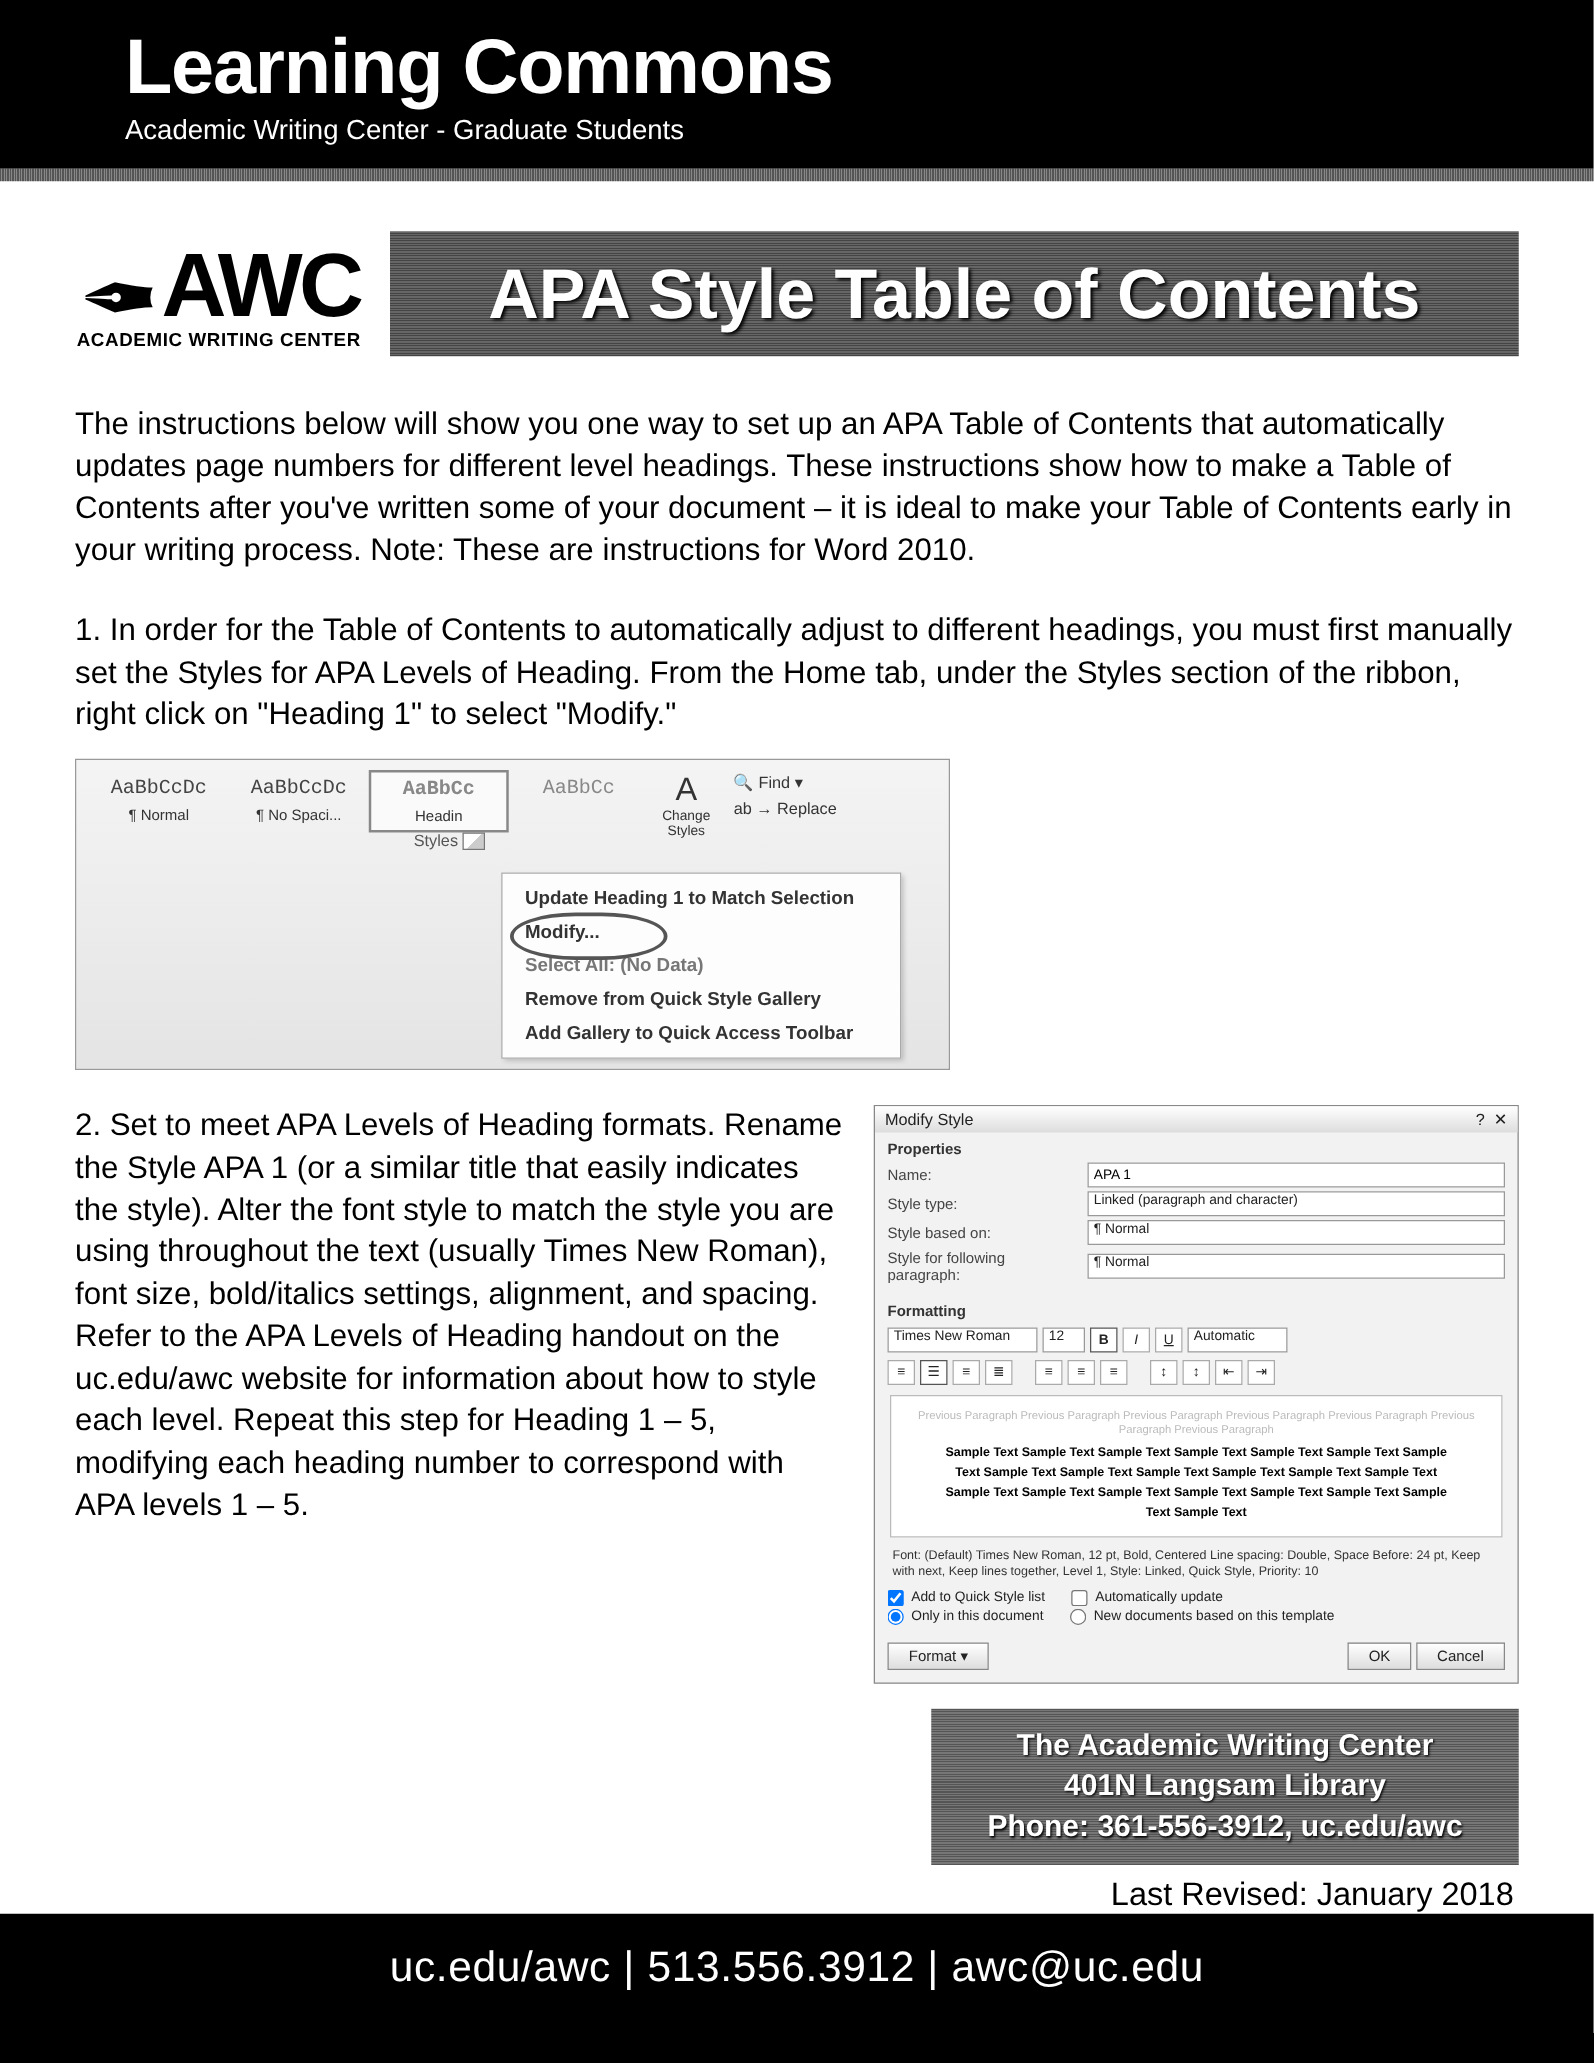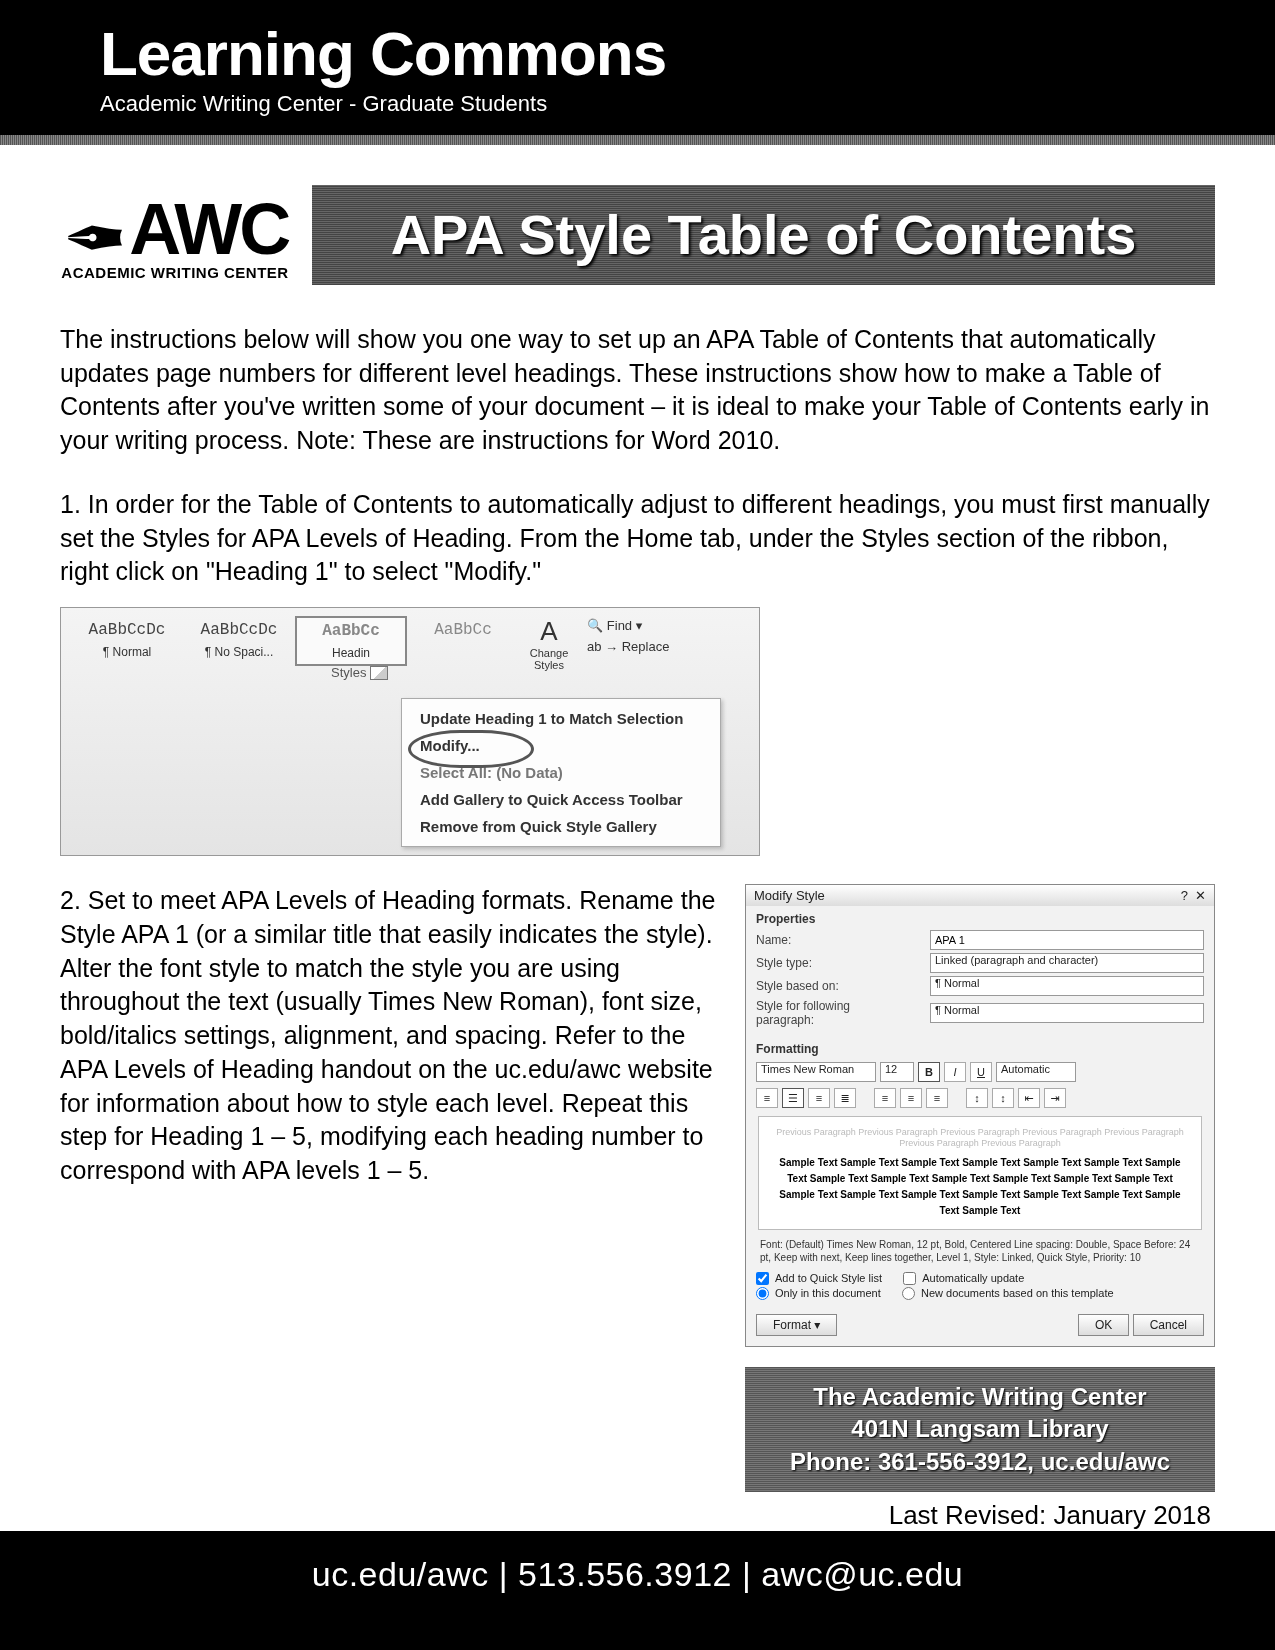--- a/index.html
+++ b/index.html
@@ -42,25 +42,25 @@
   .ctx-menu { margin: 0 0 8px 340px; width: 320px; background: #fdfdfd; border: 1px solid #aaa; padding: 6px 0; font-size: 15px; box-shadow: 2px 2px 4px rgba(0,0,0,.2); font-weight: bold; }
   .ctx-menu div { padding: 5px 18px; }
   .ctx-menu .sel-oval { position: relative; }
   .ctx-menu .sel-oval::before { content:""; position:absolute; left:6px; top:-2px; width:120px; height:32px; border:3px solid #555; border-radius:50%/60%; }
   .ctx-menu .dim { color:#777; }
 
   .step2-row { display: flex; gap: 24px; margin-top: 28px; align-items: flex-start; }
   .step2-text { flex: 1; font-size: 25px; line-height: 1.35; }
 
   
-  .dlg { width: 470px; border: 1px solid #888; background: #f2f2f2; font-size: 12px; color: #222; }
+  .dlg { width: 516px; border: 1px solid #888; background: #f2f2f2; font-size: 12px; color: #222; }
   .dlg .titlebar { background: linear-gradient(#fff,#ddd); padding: 3px 8px; font-size: 13px; display:flex; justify-content:space-between; }
   .dlg .sec { padding: 6px 10px; }
   .dlg .sec-h { color:#333; font-weight:600; margin-bottom:4px; }
-  .dlg .row { display:flex; align-items:center; margin: 3px 0; gap:24px; }
+  .dlg .row { display:flex; align-items:center; margin: 3px 0; gap:10px; }
   .dlg .lab { width: 150px; color:#444; }
   .dlg input[type=text], .dlg .sel { flex:1; height:20px; border:1px solid #999; background:#fff; font-size:11px; padding:0 4px; }
   .dlg .fmt-row { display:flex; gap:4px; flex-wrap:wrap; margin-top:6px; }
   .dlg .btn { width:22px; height:20px; border:1px solid #aaa; background:#fff; font-size:11px; text-align:center; line-height:18px; }
   .dlg .preview { margin:8px 2px; border:1px solid #bbb; background:#fff; padding:10px; font-size:10px; text-align:center; color:#666; line-height:1.6; }
   .dlg .preview .bold { font-weight:700; color:#000; }
   .dlg .desc { font-size:10px; color:#333; padding: 0 4px 6px 4px; line-height:1.3; }
   .dlg .chk { display:flex; align-items:center; gap:6px; font-size:11px; margin:2px 0; }
   .dlg .foot { display:flex; justify-content:space-between; padding:6px 10px 10px 10px; align-items:center; }
   .dlg .foot .b { border:1px solid #888; background:linear-gradient(#fff,#ddd); padding:3px 16px; font-size:12px; }
@@ -126,22 +126,22 @@
           <div>ab → <span>Replace</span></div>
         </div>
         <div class="styles-label">
           <span>Styles</span><span class="dlg"></span>
         </div>
       </div>
       <div class="ctx-menu">
         <div>Update Heading 1 to Match Selection</div>
         <div class="sel-oval">Modify...</div>
         <div class="dim">Select All: (No Data)</div>
+        <div>Remove from Quick Style Gallery</div>
         <div>Add Gallery to Quick Access Toolbar</div>
-        <div>Remove from Quick Style Gallery</div>
       </div>
     </div>
 
     <div class="step2-row">
       <p class="step2-text">2. Set to meet APA Levels of Heading formats. Rename the Style APA 1 (or a similar title that easily indicates the style). Alter the font style to match the style you are using throughout the text (usually Times New Roman), font size, bold/italics settings, alignment, and spacing. Refer to the APA Levels of Heading handout on the uc.edu/awc website for information about how to style each level. Repeat this step for Heading 1 – 5, modifying each heading number to correspond with APA levels 1 – 5.</p>
 
       <div>
         <div class="dlg">
           <div class="titlebar">
             <span>Modify Style</span>

